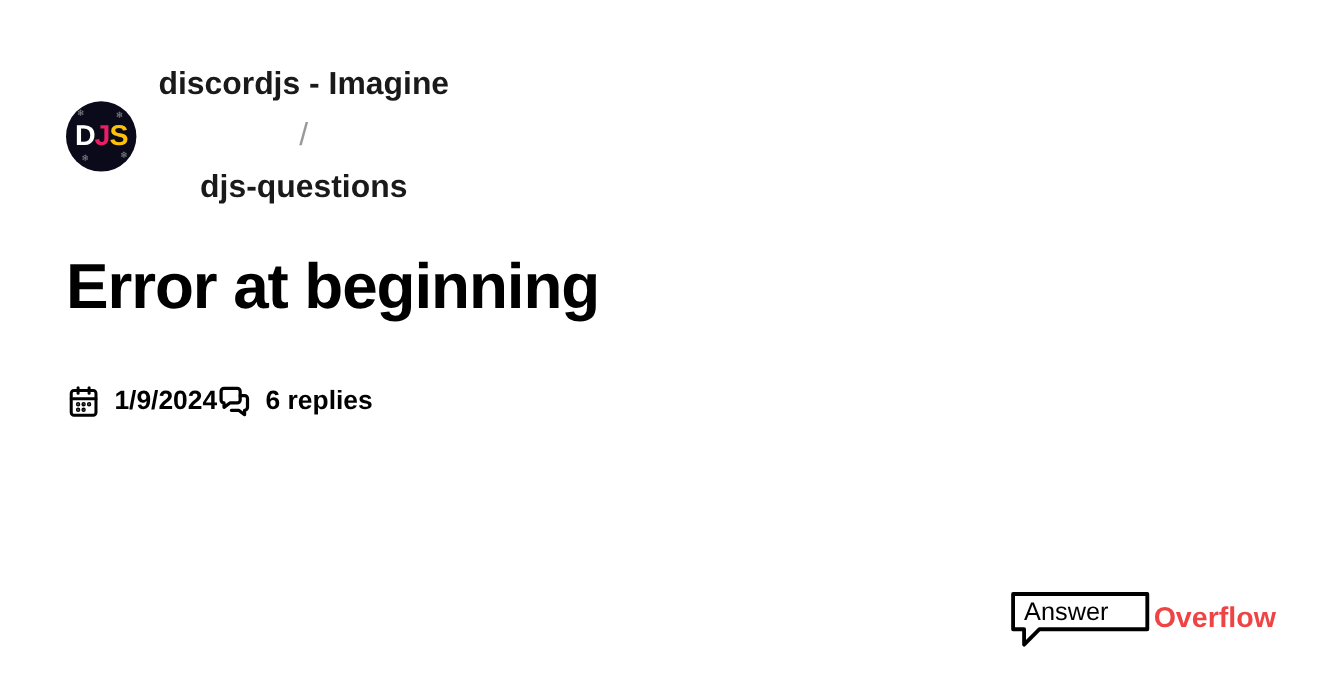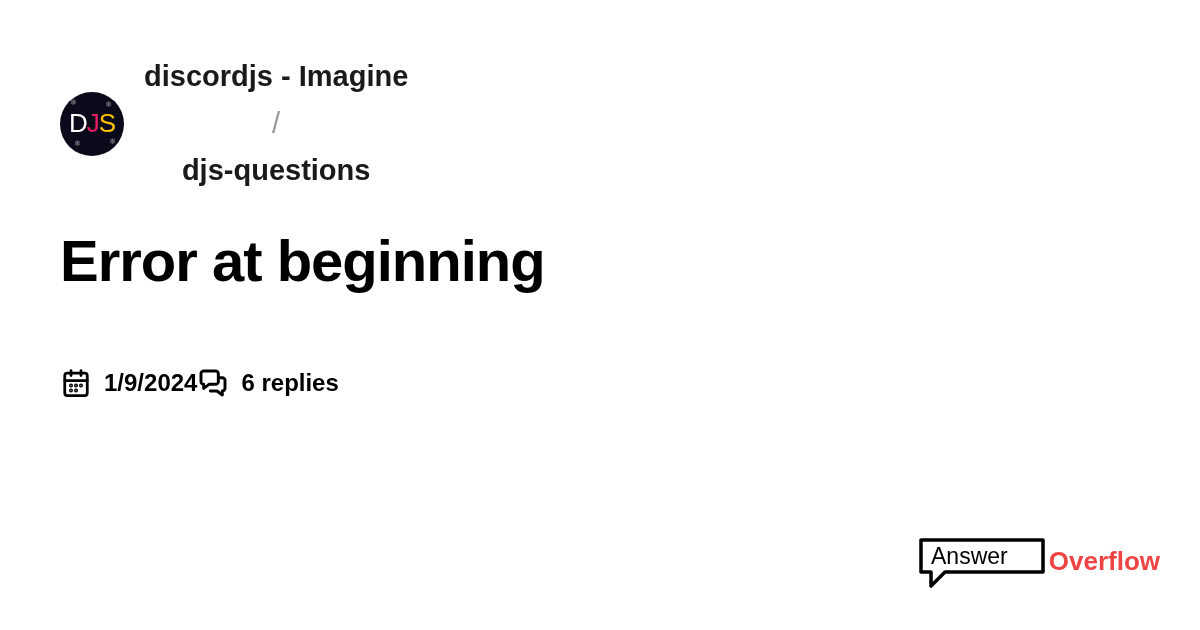--- a/index.html
+++ b/index.html
@@ -23,21 +23,21 @@
       border-radius: 50%;
       background: #0a0a1a;
       display: flex;
       align-items: center;
       justify-content: center;
       position: relative;
       overflow: hidden;
       flex-shrink: 0;
     }
     .avatar-text {
-      font-weight: 400;
+      font-weight: 700;
       font-size: 26px;
       letter-spacing: -1px;
     }
     .avatar-d { color: #ffffff; }
     .avatar-j { color: #e91e63; }
     .avatar-s { color: #ffc107; }
     .breadcrumb {
       display: flex;
       align-items: center;
       gap: 14px;
@@ -48,21 +48,21 @@
     }
     .breadcrumb-sep {
       color: #999;
       font-weight: 400;
     }
     .title {
       font-size: 58px;
       font-weight: 800;
       color: #000;
       letter-spacing: -1px;
-      margin-bottom: 73px;
+      margin-bottom: 55px;
     }
     .meta-row {
       display: flex;
       align-items: center;
     }
     .meta-item {
       display: flex;
       align-items: center;
       gap: 12px;
       font-size: 24px;

